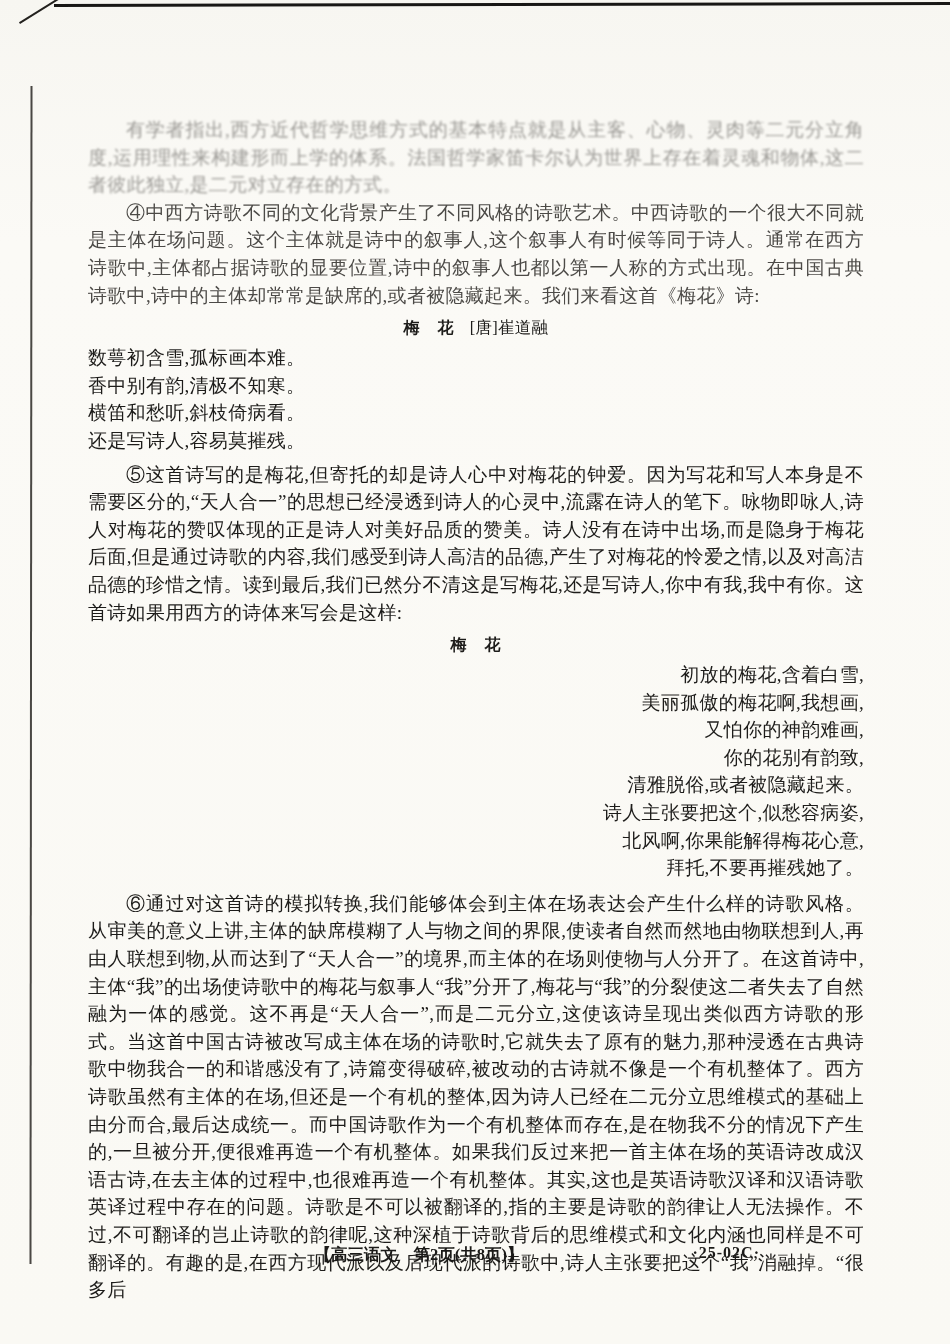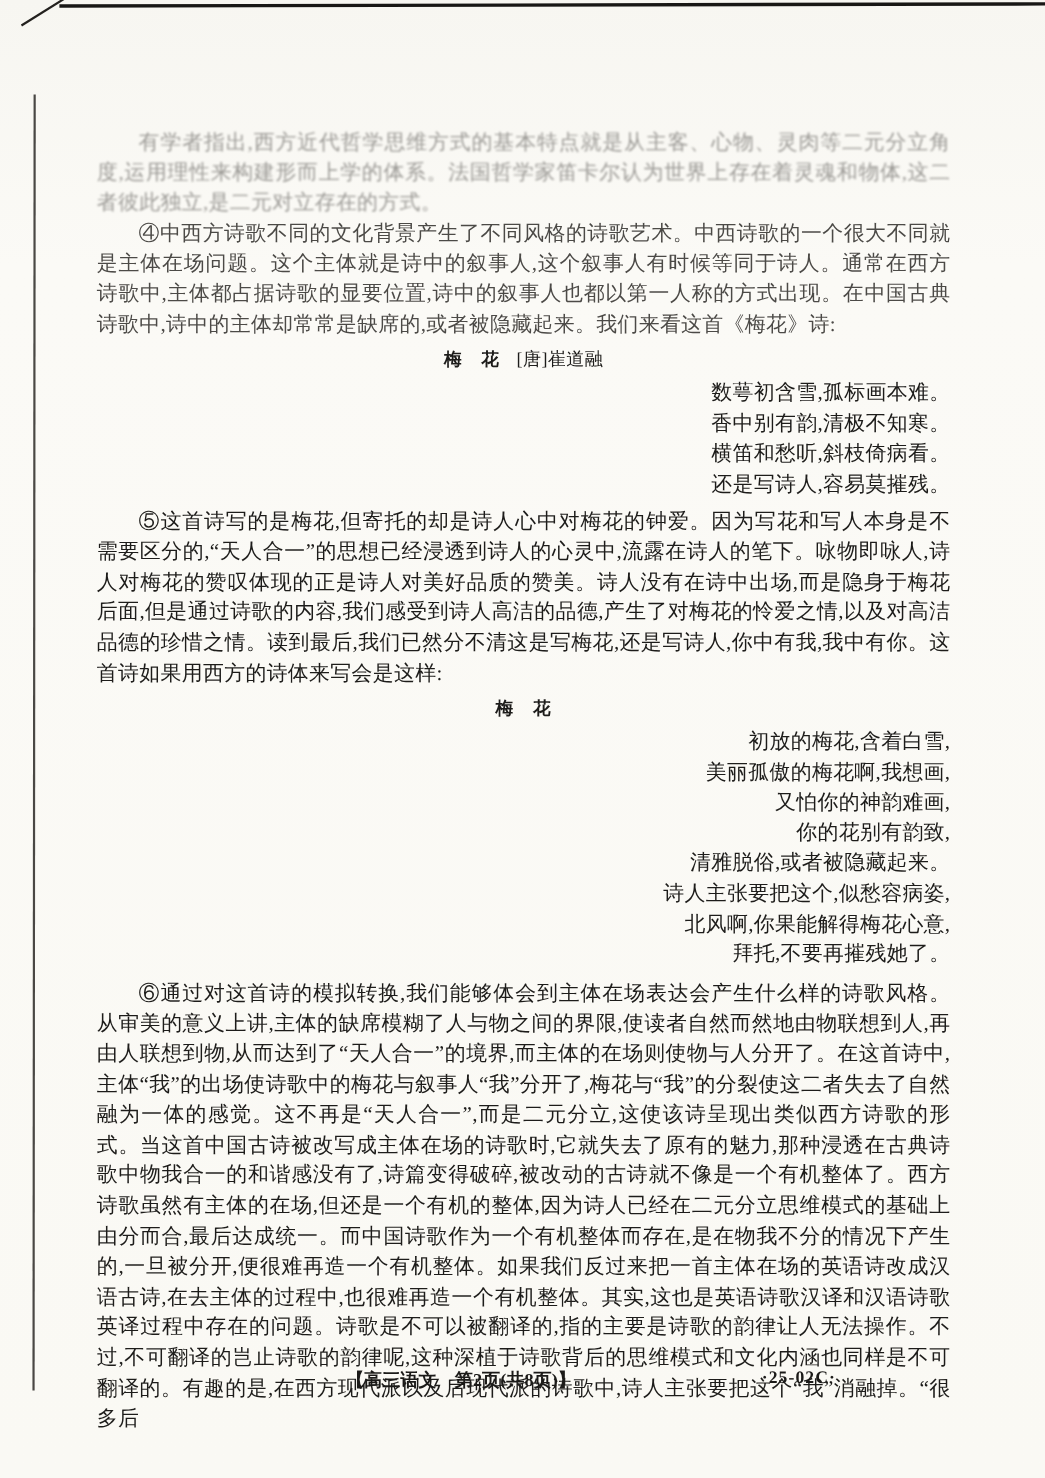--- a/index.html
+++ b/index.html
@@ -43,21 +43,21 @@
   }
   .poem-title{
     text-align:center;
     margin:4px 0 2px;
     line-height:28px;
   }
   .title-main{font-weight:bold;font-size:16px;letter-spacing:1px;}
   .title-author{font-size:16.5px;margin-left:10px;}
   .poem{margin:0 0 6px;}
   .poem-line{line-height:27.6px;}
-  .poem.centered{text-align:right;}
+  .poem.centered{text-align:left;}
   .poem.modern{margin-left:264px;text-align:right;margin-bottom:8px;}
   .footer{
     position:absolute;left:0;top:1244px;width:838px;height:28px;
     font-size:16.5px;font-weight:bold;color:#1b1a18;
   }
   .footer-center{
     position:absolute;left:0;right:0;text-align:center;
   }
   .footer-right{
     position:absolute;right:78px;top:0;font-size:16px;letter-spacing:1px;

